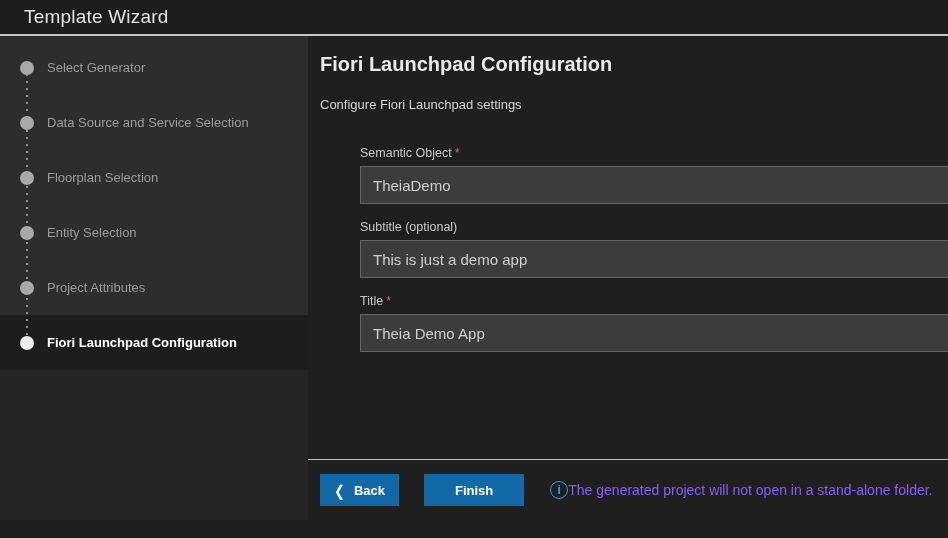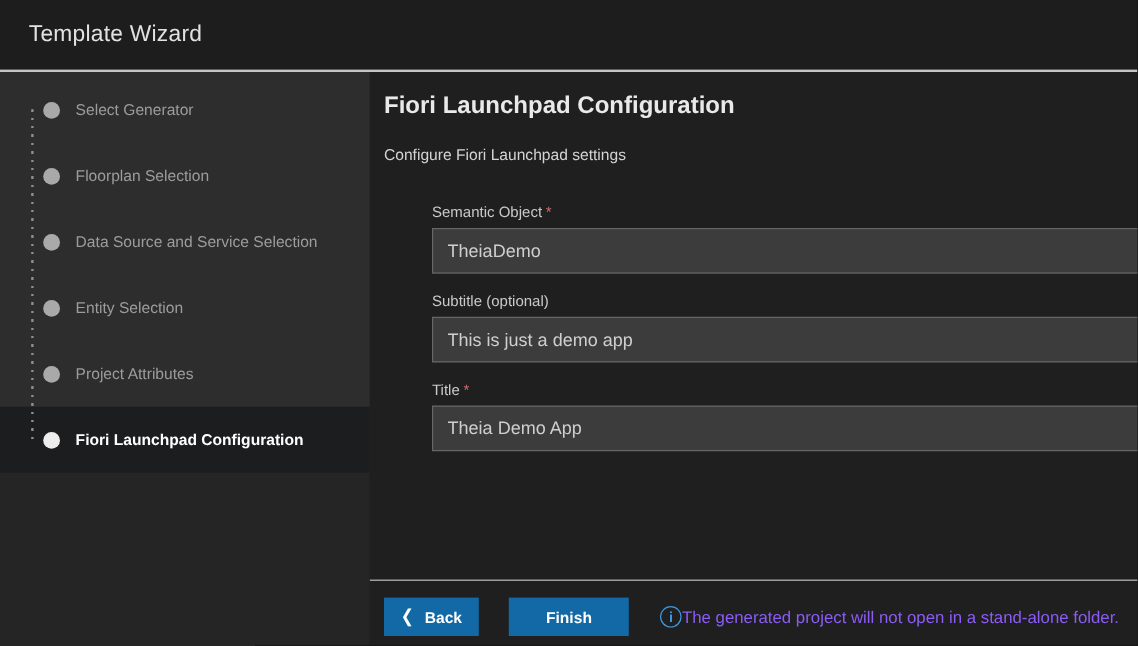--- a/index.html
+++ b/index.html
@@ -9,21 +9,21 @@
   .wizard {
     position: relative;
     width: 948px; height: 538px;
     background: var(--main-bg, #1f1f1f);
     overflow: hidden;
     color: #ccc;
   }
 
   
   .header {
-    height: 60px;
+    height: 36px;
     background: var(--header-bg, #1d1d1d);
     border-bottom: 2px solid var(--header-divider, #c6c6c6);
     display: flex; align-items: center;
     padding-left: 24px;
   }
   .header-title {
     font-size: 19px;
     color: #e2e2e2;
     font-weight: 400;
     letter-spacing: 0.2px;
@@ -39,21 +39,21 @@
     background: var(--sidebar-lower-bg, #252526);
   }
   .steps {
     background: var(--sidebar-bg, #2d2d2d);
     padding-top: 4px;
   }
   .step {
     position: relative;
     height: 55px;
     display: flex; align-items: center;
-    padding-left: 36px;
+    padding-left: 20px;
     cursor: pointer;
   }
   .step.active { background: var(--step-active-bg, #1c1d1e); }
   .step-dot {
     width: 14px; height: 14px;
     border-radius: 50%;
     background: var(--step-dot, #a9a9a9);
     flex: 0 0 14px;
     position: relative; z-index: 3;
   }
@@ -159,25 +159,25 @@
 
     <div class="sidebar">
       <div class="step-connector"></div>
       <div class="steps">
         <div class="step">
           <span class="step-dot"></span>
           <span class="step-label">Select Generator</span>
         </div>
         <div class="step">
           <span class="step-dot"></span>
+          <span class="step-label">Data Source and Service Selection</span>
+        </div>
+        <div class="step">
+          <span class="step-dot"></span>
           <span class="step-label">Floorplan Selection</span>
-        </div>
-        <div class="step">
-          <span class="step-dot"></span>
-          <span class="step-label">Data Source and Service Selection</span>
         </div>
         <div class="step">
           <span class="step-dot"></span>
           <span class="step-label">Entity Selection</span>
         </div>
         <div class="step">
           <span class="step-dot"></span>
           <span class="step-label">Project Attributes</span>
         </div>
         <div class="step active">

